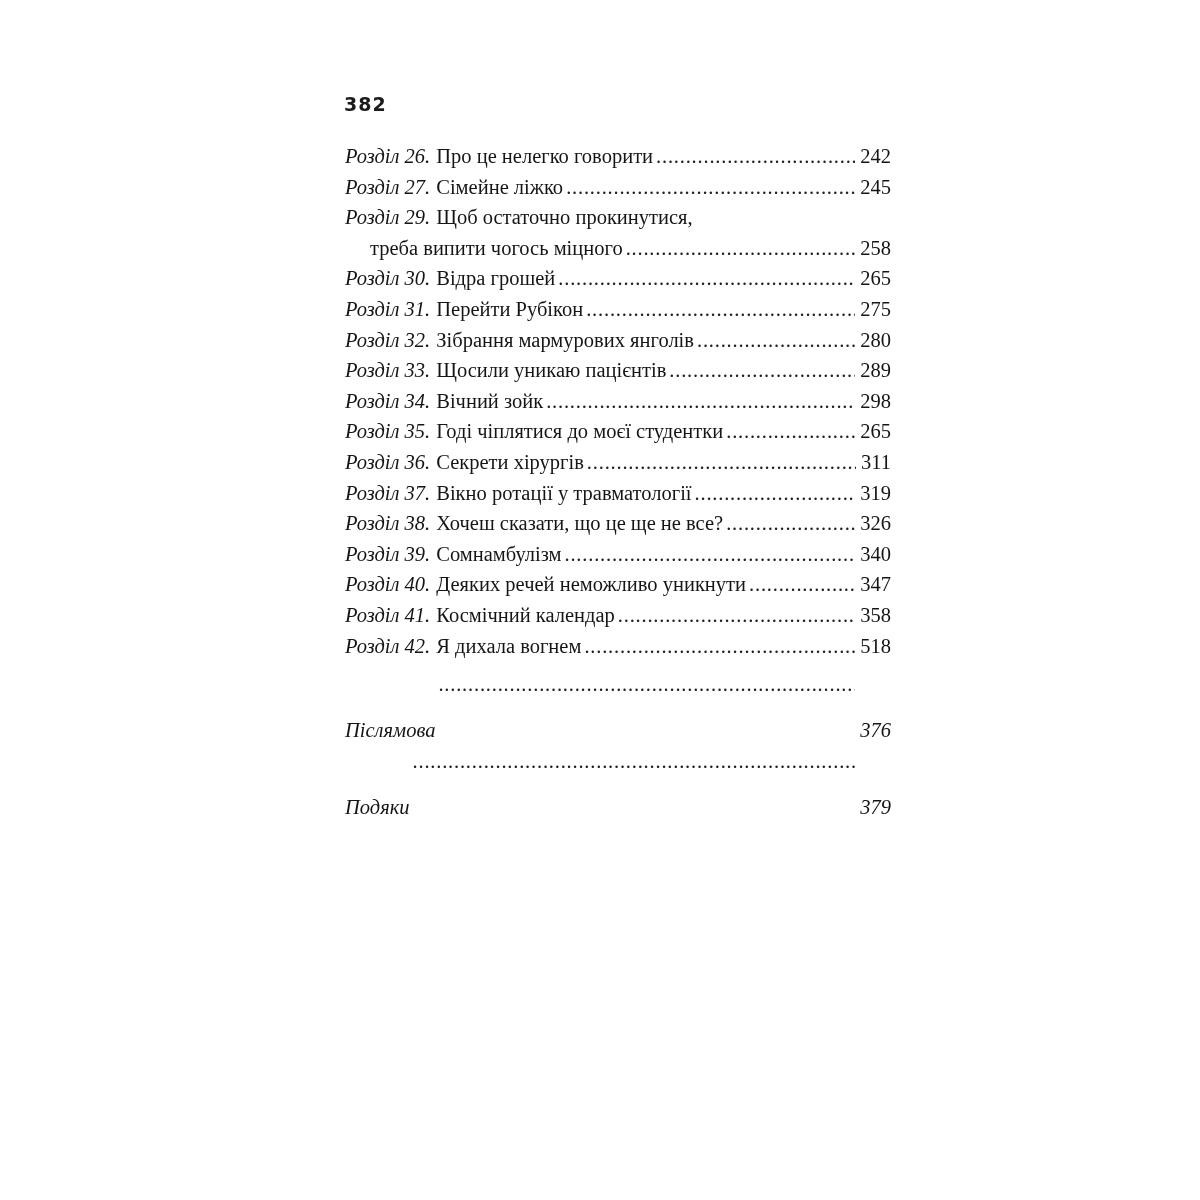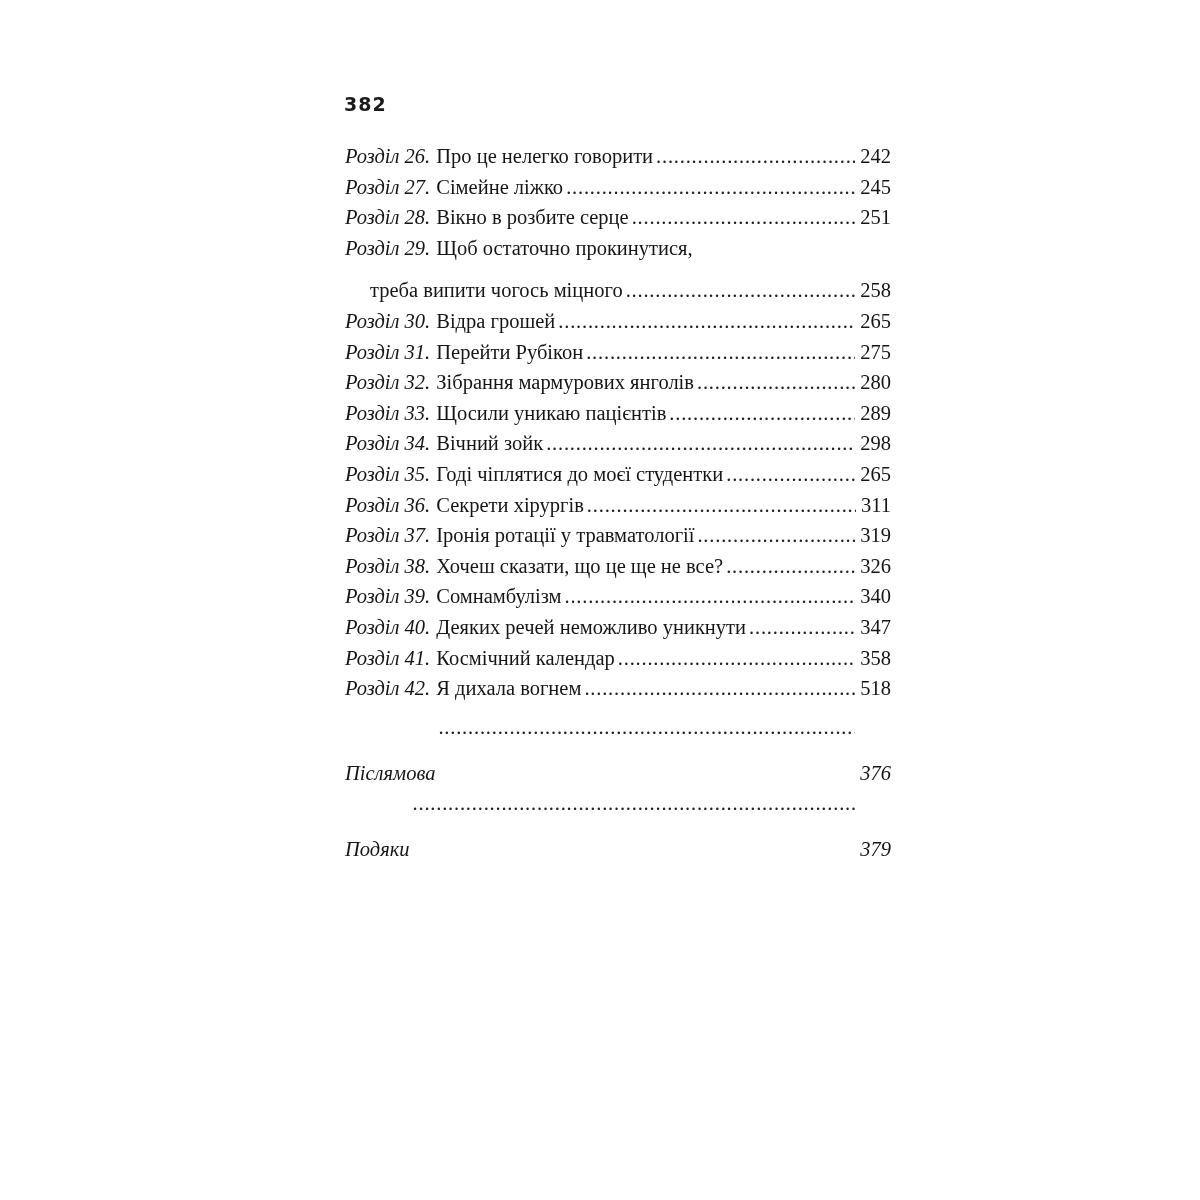--- a/index.html
+++ b/index.html
@@ -40,21 +40,21 @@
     overflow: hidden;
     margin-left: 3px;
     margin-right: 5px;
     color: #222222;
   }
   .leader::after {
     content: "..........................................................................................................................................................";
     letter-spacing: 0.8px;
   }
   .pnum { text-align: right; }
-  .cont { padding-left: 25px; margin-top: 12px; }
+  .cont { padding-left: 25px; }
   .backmatter { margin-top: 8px; }
   .backmatter .title, .backmatter .pnum { font-style: italic; margin-top: 46px; }
 </style>
 </head>
 <body>
 
 <div class="page">
 
   <div class="folio">382</div>
 
@@ -67,26 +67,20 @@
       <span class="pnum">242</span>
     </div>
 
     <div class="row">
       <span class="chap">Розділ 27.</span>
       <span class="title">Сімейне ліжко</span>
       <span class="leader"></span>
       <span class="pnum">245</span>
     </div>
 
-    <div class="row">
-      <span class="chap">Розділ 28.</span>
-      <span class="title">Вікно в розбите серце</span>
-      <span class="leader"></span>
-      <span class="pnum">251</span>
-    </div>
 
     <div class="row">
       <span class="chap">Розділ 29.</span>
       <span class="title">Щоб остаточно прокинутися,</span>
     </div>
     <div class="row cont">
       <span class="title">треба випити чогось міцного</span>
       <span class="leader"></span>
       <span class="pnum">258</span>
     </div>
@@ -135,21 +129,21 @@
 
     <div class="row">
       <span class="chap">Розділ 36.</span>
       <span class="title">Секрети хірургів</span>
       <span class="leader"></span>
       <span class="pnum">311</span>
     </div>
 
     <div class="row">
       <span class="chap">Розділ 37.</span>
-      <span class="title">Іронія ротації у травматології</span>
+      <span class="title">Вікно ротації у травматології</span>
       <span class="leader"></span>
       <span class="pnum">319</span>
     </div>
 
     <div class="row">
       <span class="chap">Розділ 38.</span>
       <span class="title">Хочеш сказати, що це ще не все?</span>
       <span class="leader"></span>
       <span class="pnum">326</span>
     </div>

